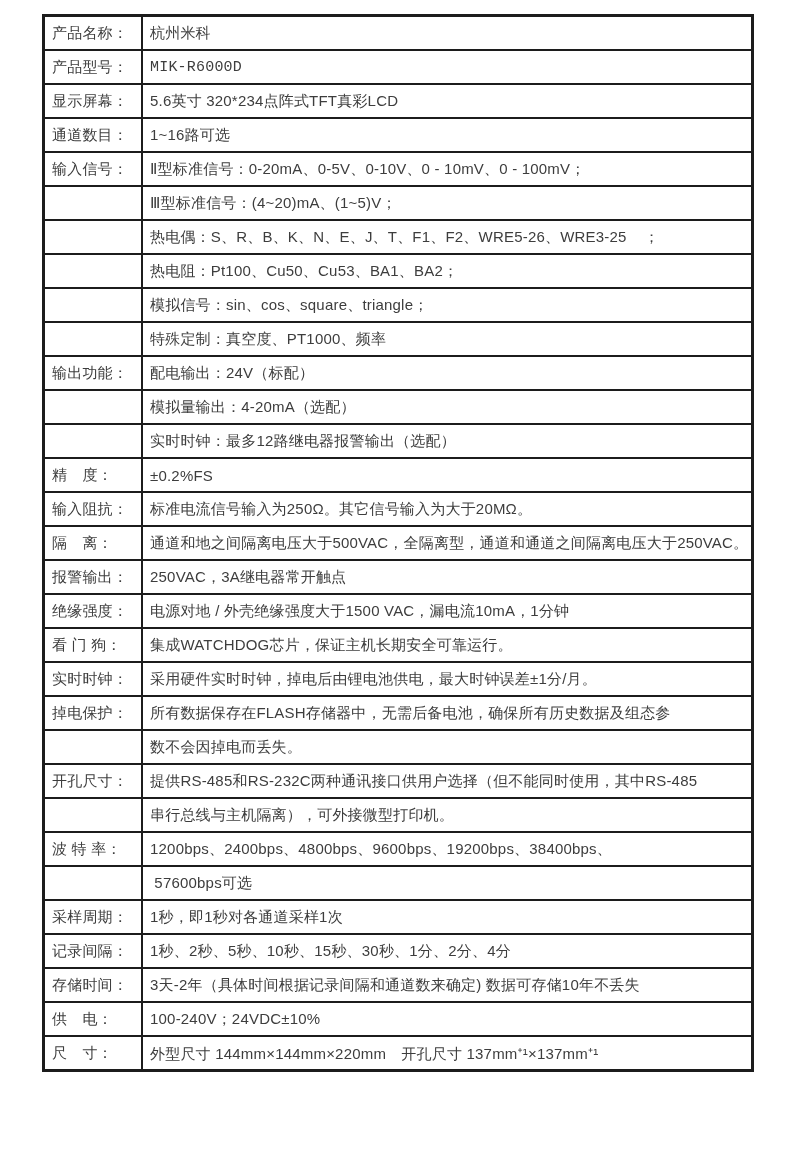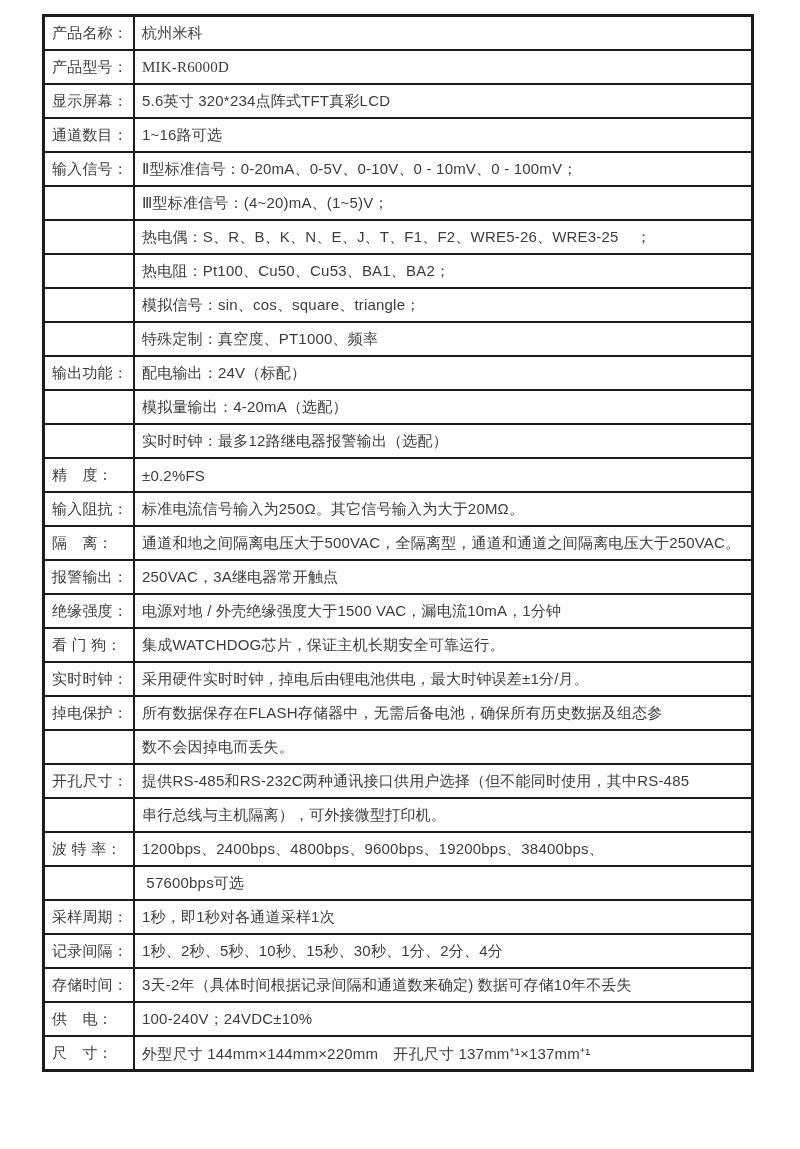--- a/index.html
+++ b/index.html
@@ -31,27 +31,27 @@
     height: 32px;
     vertical-align: middle;
     font-size: 15px;
     color: #3d3d3d;
     white-space: pre;
     overflow: hidden;
     letter-spacing: 0.2px;
   }
   td.c-label {
     width: 81px;
-    padding: 0 0 0 7px;
+    padding: 0 8px 0 7px;
   }
   td.c-value {
     padding: 0 0 0 7px;
   }
   td.mono-val {
-    font-family: Liberation Serif, serif;
+    font-family: Liberation Mono, monospace;
     font-size: 16px;
     color: #303030;
     margin-left: 32px;
   }
   td.dim-val {
     color: #5f5f5f;
   }
 </style>
 </head>
 <body>

